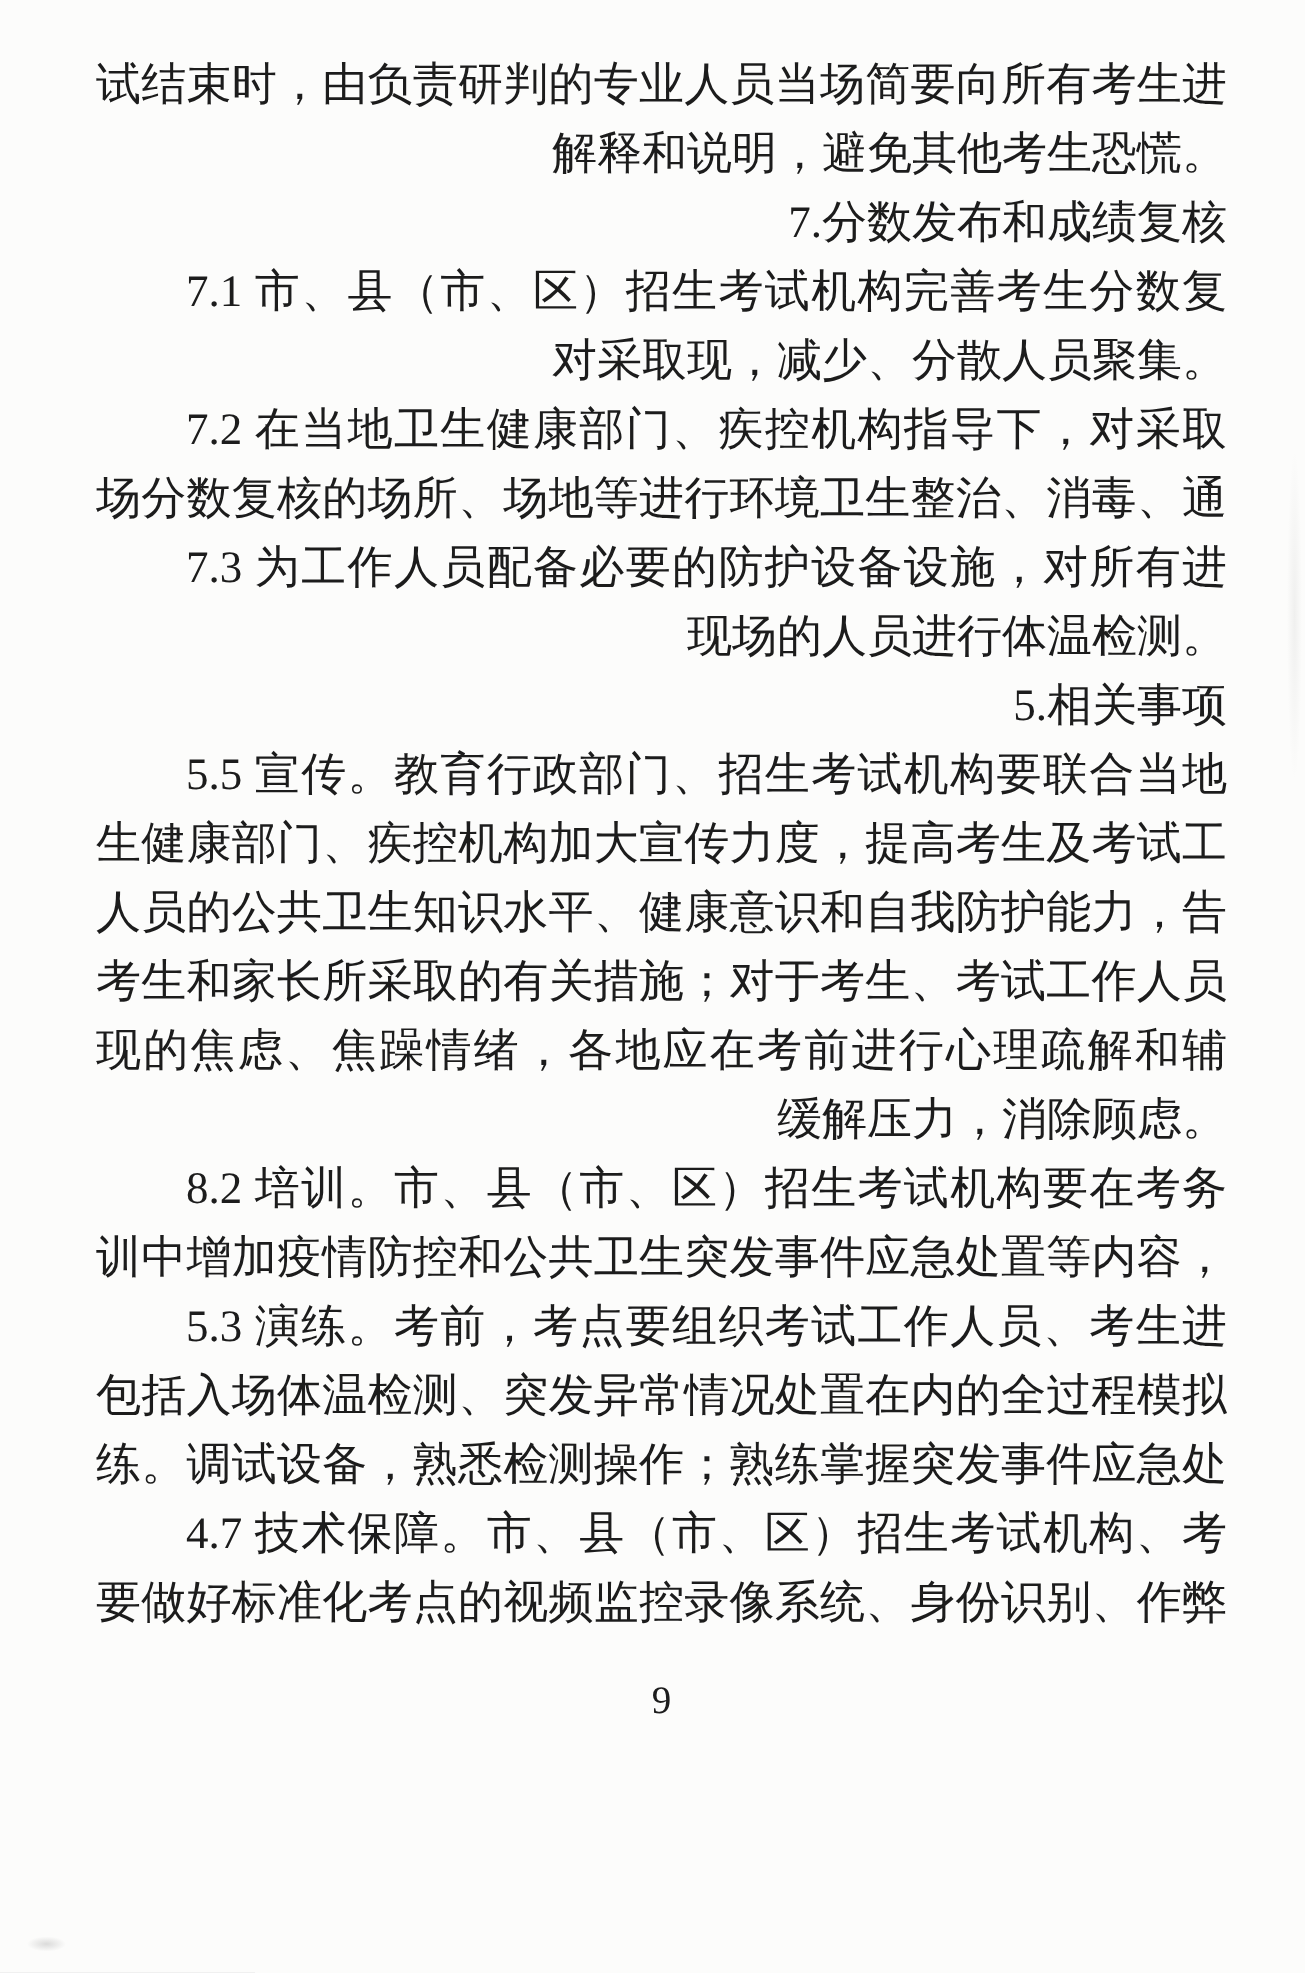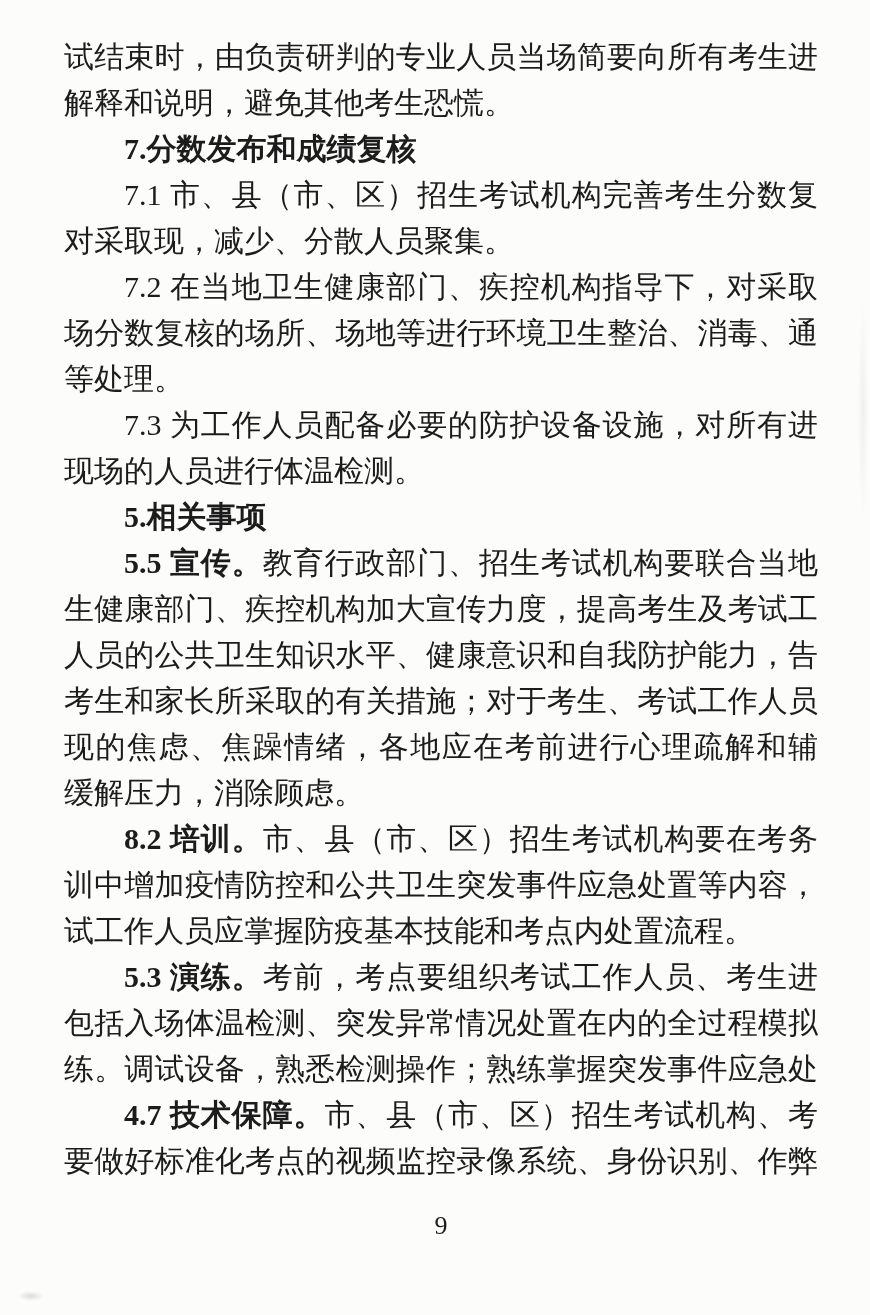--- a/index.html
+++ b/index.html
@@ -42,34 +42,34 @@
   }
   .text-body {
     width: 754px;
   }
   .line {
     font-size: 30px;
     line-height: 46px;
     height: 46px;
     white-space: nowrap;
     letter-spacing: 0;
-    text-align: left;
+    text-align: right;
   }
   .line.justify {
     white-space: normal;
     text-align: justify;
     text-align-last: justify;
     text-justify: inter-ideograph;
     overflow: hidden;
   }
   .line.indent {
     padding-left: 60px;
   }
   .line .bold {
-    font-weight: 700;
+    font-weight: 400;
   }
   .page-number {
     margin-top: 22px;
     text-align: center;
     font-size: 26px;
     line-height: 40px;
     color: #1c1c1c;
   }
 </style>
 </head>
@@ -77,33 +77,31 @@
 
 <div class="page">
   <div class="text-body">
       <div class="line justify"><span class="">试结束时，由负责研判的专业人员当场简要向所有考生进行</span></div>
       <div class="line"><span class="">解释和说明，避免其他考生恐慌。</span></div>
       <div class="line indent"><span class="bold">7.分数发布和成绩复核</span></div>
       <div class="line indent justify"><span class="">7.1 市、县（市、区）招生考试机构完善考生分数复核</span></div>
       <div class="line"><span class="">对采取现，减少、分散人员聚集。</span></div>
       <div class="line indent justify"><span class="">7.2 在当地卫生健康部门、疾控机构指导下，对采取现</span></div>
       <div class="line justify"><span class="">场分数复核的场所、场地等进行环境卫生整治、消毒、通风</span></div>
-      <div class="line"><span class="">等处理。</span></div>
       <div class="line indent justify"><span class="">7.3 为工作人员配备必要的防护设备设施，对所有进入</span></div>
       <div class="line"><span class="">现场的人员进行体温检测。</span></div>
       <div class="line indent"><span class="bold">5.相关事项</span></div>
       <div class="line indent justify"><span class="bold">5.5 宣传。</span><span class="">教育行政部门、招生考试机构要联合当地卫</span></div>
       <div class="line justify"><span class="">生健康部门、疾控机构加大宣传力度，提高考生及考试工作</span></div>
       <div class="line justify"><span class="">人员的公共卫生知识水平、健康意识和自我防护能力，告知</span></div>
       <div class="line justify"><span class="">考生和家长所采取的有关措施；对于考生、考试工作人员出</span></div>
       <div class="line justify"><span class="">现的焦虑、焦躁情绪，各地应在考前进行心理疏解和辅导，</span></div>
       <div class="line"><span class="">缓解压力，消除顾虑。</span></div>
       <div class="line indent justify"><span class="bold">8.2 培训。</span><span class="">市、县（市、区）招生考试机构要在考务培</span></div>
       <div class="line justify"><span class="">训中增加疫情防控和公共卫生突发事件应急处置等内容，考</span></div>
-      <div class="line"><span class="">试工作人员应掌握防疫基本技能和考点内处置流程。</span></div>
       <div class="line indent justify"><span class="bold">5.3 演练。</span><span class="">考前，考点要组织考试工作人员、考生进行</span></div>
       <div class="line justify"><span class="">包括入场体温检测、突发异常情况处置在内的全过程模拟演</span></div>
       <div class="line justify"><span class="">练。调试设备，熟悉检测操作；熟练掌握突发事件应急处置</span></div>
       <div class="line indent justify"><span class="bold">4.7 技术保障。</span><span class="">市、县（市、区）招生考试机构、考点</span></div>
       <div class="line justify"><span class="">要做好标准化考点的视频监控录像系统、身份识别、作弊防</span></div>
     </div>
   <div class="page-number">9</div>
 </div>
 
 </body></html>

